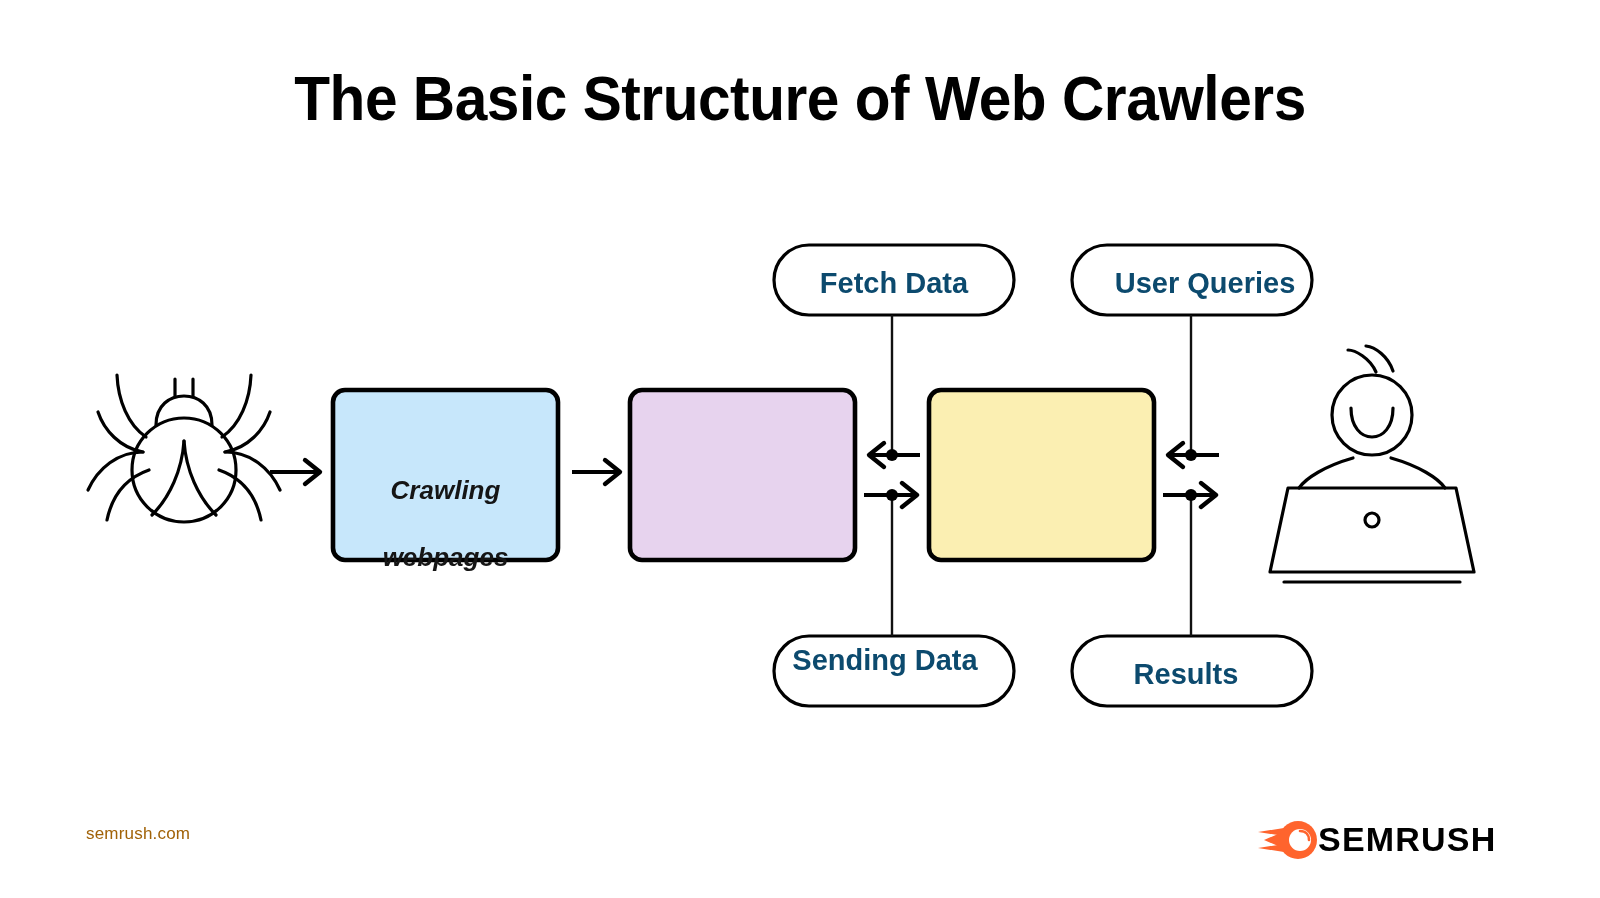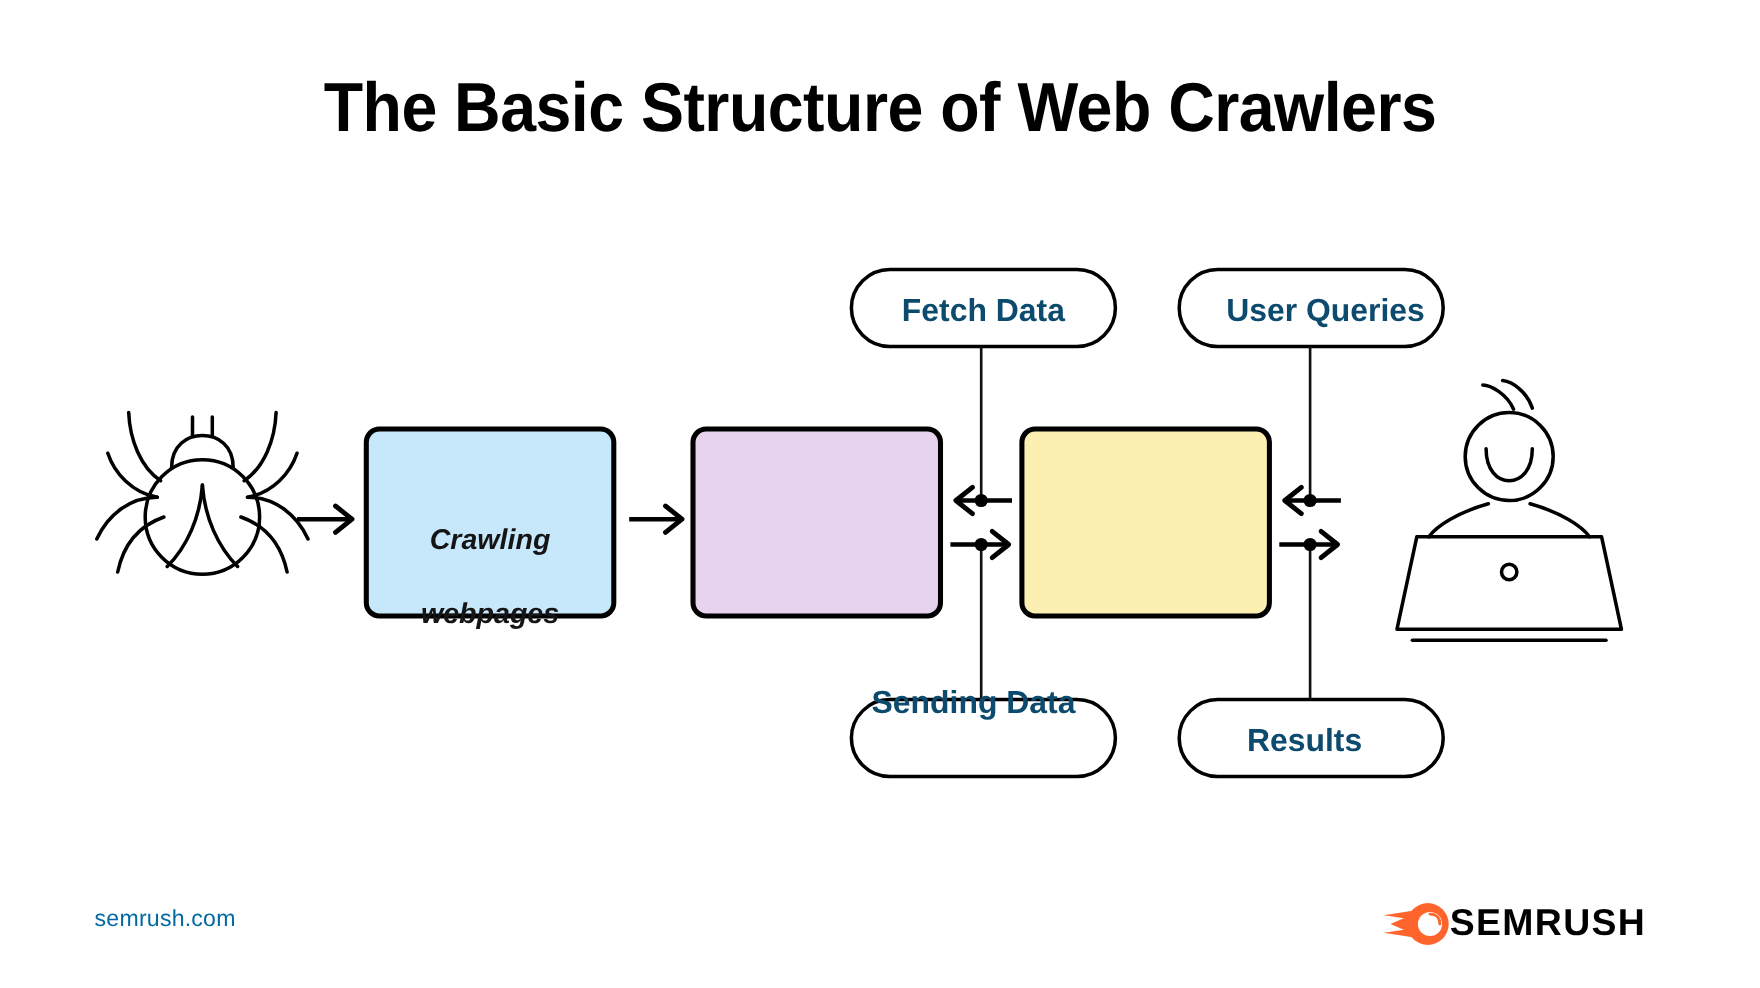--- a/index.html
+++ b/index.html
@@ -65,23 +65,23 @@
     color: #0c4a6e;
     white-space: nowrap;
     pointer-events: none;
   }
 
   
   #footer-url {
     position: absolute;
     left: 86px;
     top: 824px;
-    font-size: 21px;
+    font-size: 17px;
     font-weight: normal;
-    color: #0369a1;
+    color: #a16207;
     letter-spacing: 0.2px;
   }
   #brand-wordmark {
     position: absolute;
     left: 1318px;
     top: 820px;
     font-size: 34px;
     font-weight: bold;
     letter-spacing: 1.2px;
     color: #000000;
@@ -218,20 +218,20 @@
     <span>Crawling</span><br>
     <span>webpages</span>
   </div>
 
 
 
   <div class="pill-label" style="left:774px; top:267px; width:240px;">Fetch Data</div>
 
   <div class="pill-label" style="left:1072px; top:267px; width:266px;">User Queries</div>
 
-  <div class="pill-label" style="left:774px; top:623px; width:222px;">Sending Data</div>
+  <div class="pill-label" style="left:774px; top:644px; width:222px;">Sending Data</div>
 
   <div class="pill-label" style="left:1072px; top:658px; width:228px;">Results</div>
 
   <div id="footer-url">semrush.com</div>
   <div id="brand-wordmark">SEMRUSH</div>
 
 </div>
 
 </body></html>

